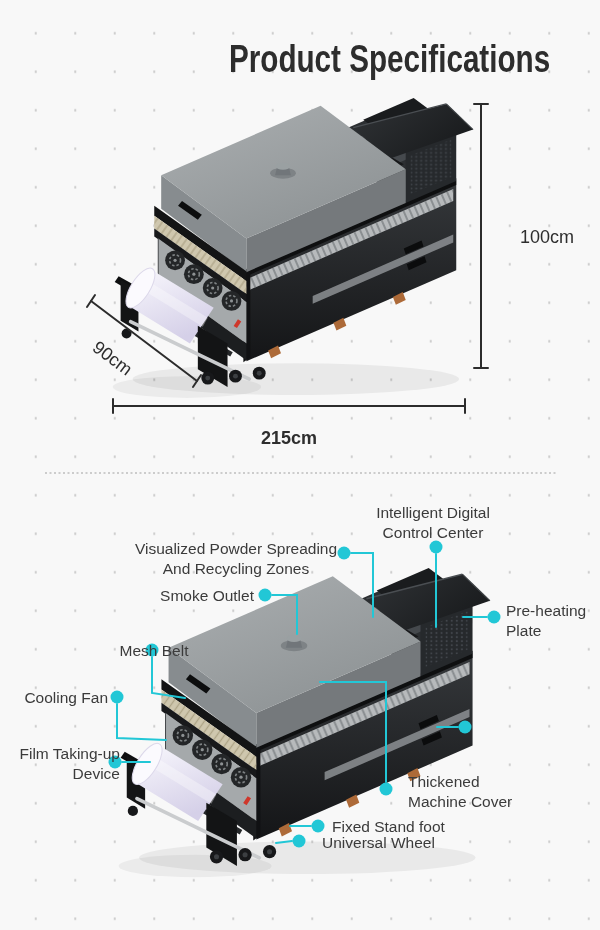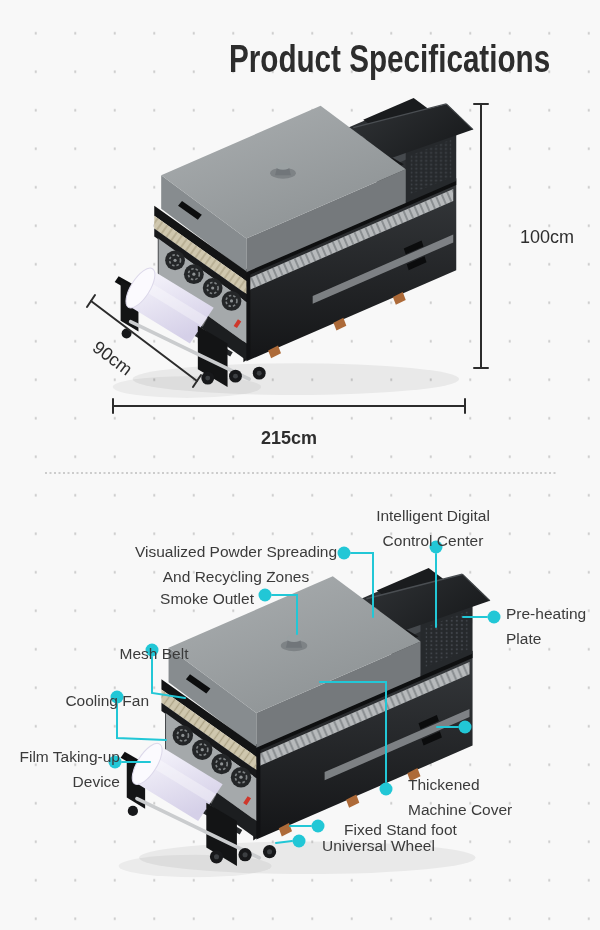--- a/index.html
+++ b/index.html
@@ -19,21 +19,21 @@
   #title{
     position:absolute;left:229px;top:38px;
     font-size:38px;font-weight:700;color:#2d2d2d;
     white-space:nowrap;letter-spacing:0;
     transform:scaleX(.78);transform-origin:0 0;
   }
   .machine-svg{position:absolute;left:0;top:0;pointer-events:none;}
   #overlay{position:absolute;left:0;top:0;}
   .lbl{
     position:absolute;
-    font-size:15.5px;line-height:25px;color:#3b3b3b;
+    font-size:15.5px;line-height:20px;color:#3b3b3b;
     white-space:pre-line;
   }
   .lbl.c{text-align:center}
   .lbl.r{text-align:right}
   .dim{
     position:absolute;
     font-size:18px;line-height:20px;color:#2e2e2e;
   }
   .dim.c{text-align:center}
   #dim-90{transform:rotate(37deg);transform-origin:0 0;}
@@ -227,23 +227,23 @@
   <div class="dim" id="dim-100" style="left:492px;top:227px;margin-left:28px;">100cm</div>
   <div class="dim c" id="dim-215" style="left:113px;top:428px;width:352px;font-weight:bold;">215cm</div>
   <div class="dim" id="dim-90" style="left:101px;top:337px;">90cm</div>
 
   <div class="lbl c" style="left:333px;top:503px;width:200px;">Intelligent Digital
 Control Center</div>
   <div class="lbl c" style="left:118px;top:539px;width:236px;">Visualized Powder Spreading
 And Recycling Zones</div>
   <div class="lbl r" style="left:120px;top:586px;width:134px;">Smoke Outlet</div>
   <div class="lbl c" style="left:104px;top:641px;width:100px;text-align:center;">Mesh Belt</div>
-  <div class="lbl r" style="left:0px;top:688px;width:108px;padding-left:41px;">Cooling Fan</div>
+  <div class="lbl r" style="left:0px;top:688px;width:108px;">Cooling Fan</div>
   <div class="lbl r" style="left:16px;top:744px;width:104px;">Film Taking-up
 Device</div>
   <div class="lbl" style="left:506px;top:601px;width:94px;">Pre-heating
 Plate</div>
   <div class="lbl" style="left:408px;top:772px;width:130px;">Thickened
 Machine Cover</div>
-  <div class="lbl" style="left:344px;top:817px;width:140px;">Fixed Stand foot</div>
+  <div class="lbl" style="left:332px;top:817px;width:140px;">Fixed Stand foot</div>
   <div class="lbl" style="left:322px;top:833px;width:140px;">Universal Wheel</div>
 
 </div>
 
 </body></html>

